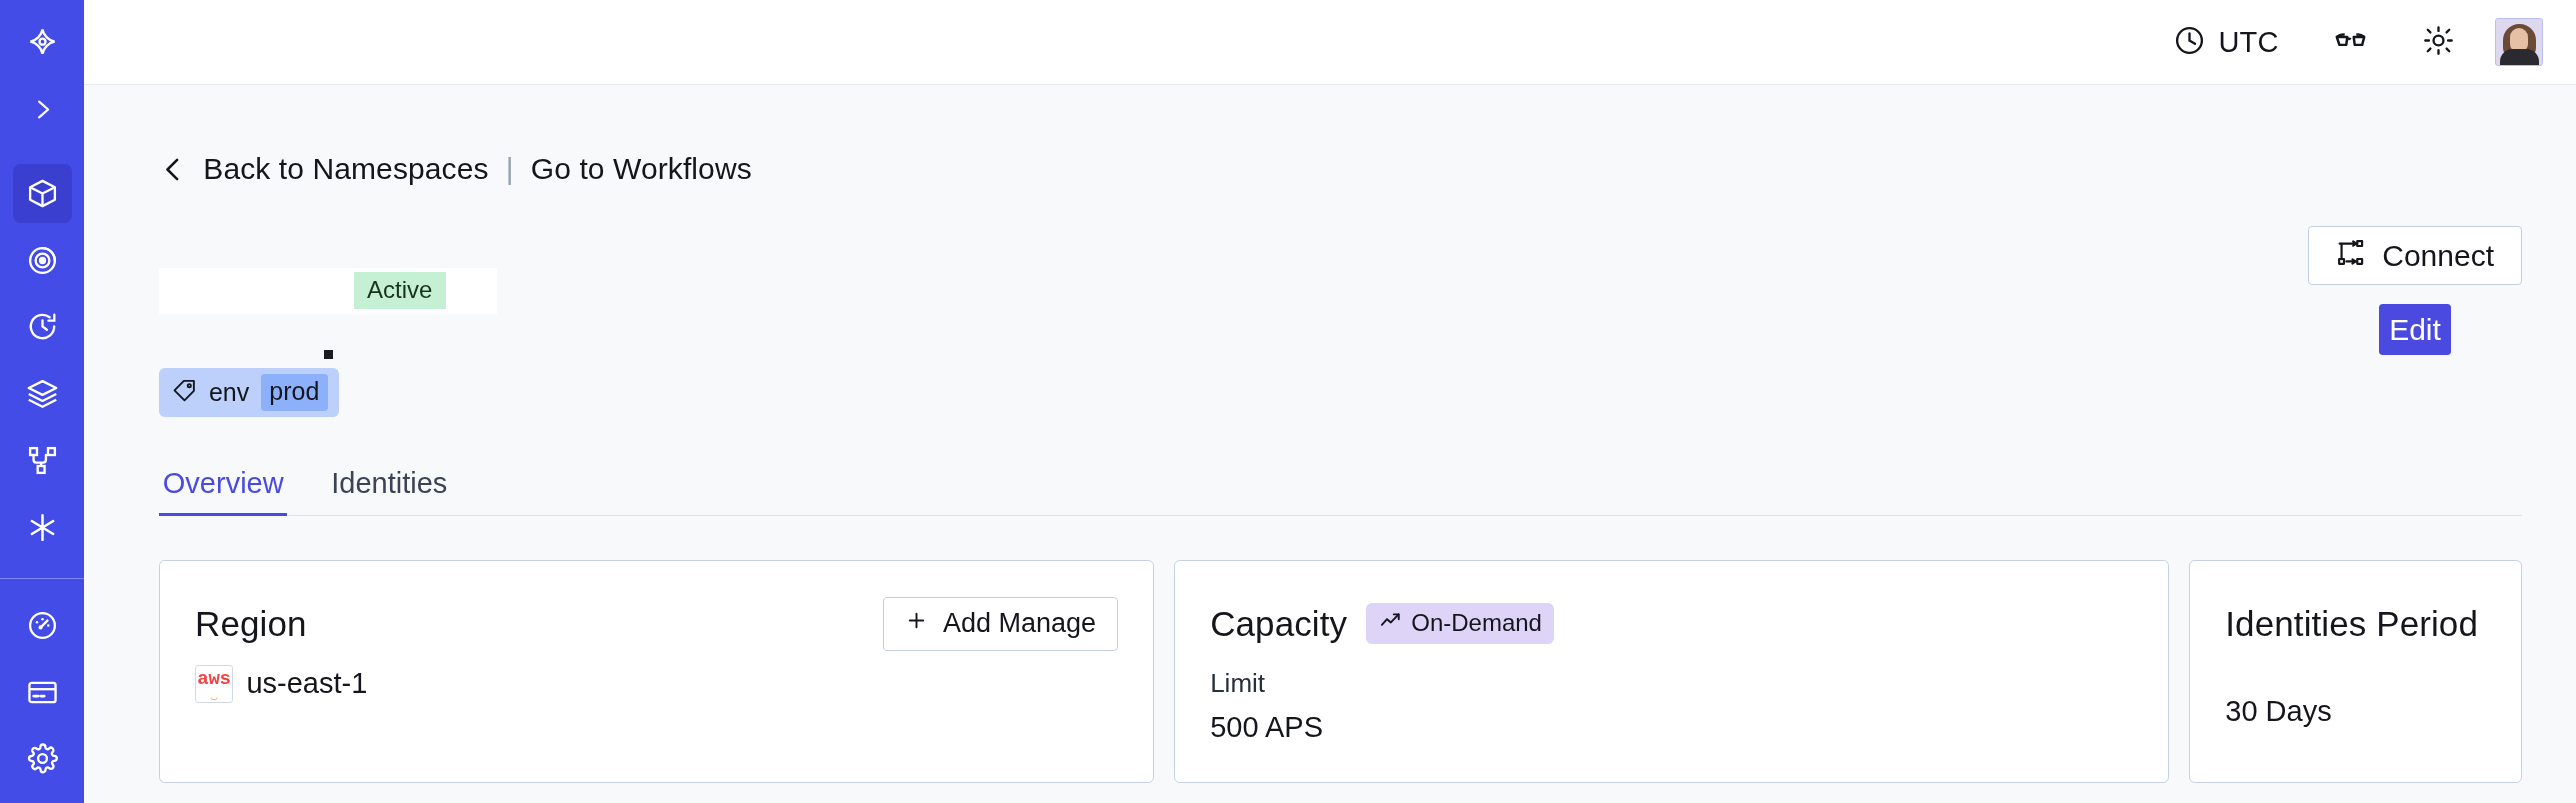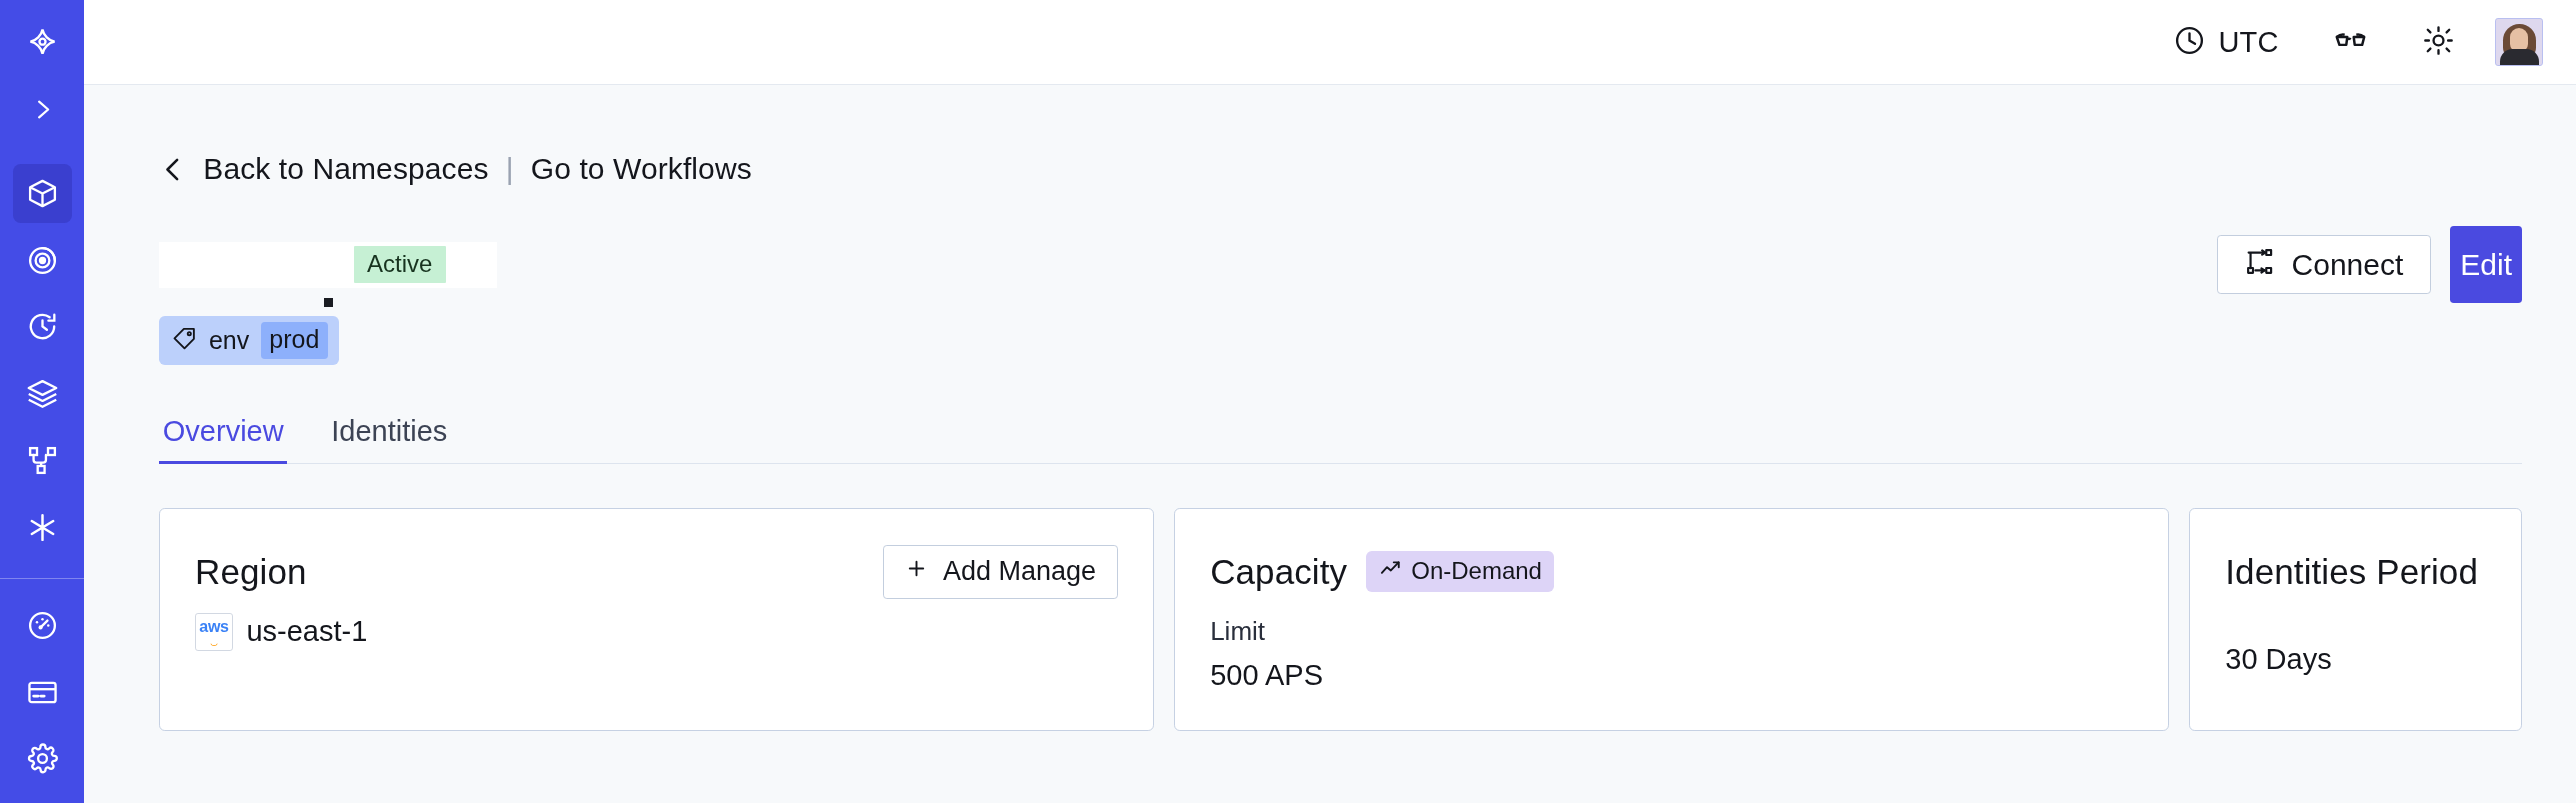--- a/index.html
+++ b/index.html
@@ -85,30 +85,30 @@
   .title-dot {
     width: 8.6px; height: 8.6px; background: #1a1c22; margin-left: -173px;
     align-self: flex-end; margin-bottom: -3.8px;
   }
   .badge-active {
     margin-left: 21px;
     background: #c6f0d4; color: #17331f;
     font-size: 24px; padding: 5.8px 13.4px 7.7px 13.4px; border-radius: 1px;
     line-height: 1;
   }
-  .title-actions { margin-left: auto; display: flex; align-items: center; gap: 19px; }
+  .title-actions { margin-left: auto; display: flex; align-items: center; gap: 19px; flex-direction: column; }
   .btn-connect {
     display: flex; align-items: center; gap: 17.3px;
     background: #ffffff; border: 1px solid #c3cede; border-radius: 3.8px;
     height: 59px; padding: 0 27px; cursor: pointer;
     font-size: 30px; color: #14161c;
   }
   .btn-edit {
     background: #4a4ae0; color: #ffffff; border: none; border-radius: 3.8px;
-    height: 77px; padding: 0 10px; cursor: pointer;
+    height: 51px; padding: 0 10px; cursor: pointer;
     font-size: 30px; display: flex; align-items: center;
   }
 
   
   .tag-row { margin-top: 13.4px; display: flex; }
   .tag-pill {
     display: inline-flex; align-items: center; gap: 11.5px;
     background: #bcd0fb; border-radius: 5.8px; padding: 5.8px 11.5px 5.8px 13.4px;
     cursor: pointer;
   }
@@ -157,21 +157,21 @@
     margin-left: auto; display: inline-flex;
   }
   .card-sub { font-size: 26px; color: #2a2f3c; margin-top: 15.3px; }
   .card-val { font-size: 29px; color: #14161c; margin-top: 11.5px; display: flex; align-items: center; gap: 13.4px; }
   .card-val-big { font-size: 29px; color: #14161c; margin-top: 11.5px; }
   .aws-logo {
     width: 38px; height: 38px; border: 1px solid #d2d8e2; border-radius: 2.9px;
     background: #ffffff; display: flex; flex-direction: column;
     align-items: center; justify-content: center; line-height: 1; flex: 0 0 38px;
   }
-  .aws-txt { font-size: 16px; font-weight: bold; color: #3b82f6; letter-spacing: -0.3px; }
+  .aws-txt { font-size: 19px; font-weight: bold; color: #ef4444; letter-spacing: -0.3px; font-family: Liberation Mono, monospace; }
   .aws-smile { font-size: 12.5px; color: #ff9900; line-height: .6; margin-top: 1px; }
   .ret-val { font-size: 29px; color: #14161c; margin-top: 42px; }
 </style>
 </head>
 <body>
 
 <div class="app">
 
   <nav class="sidebar">
     <div class="side-btn">

